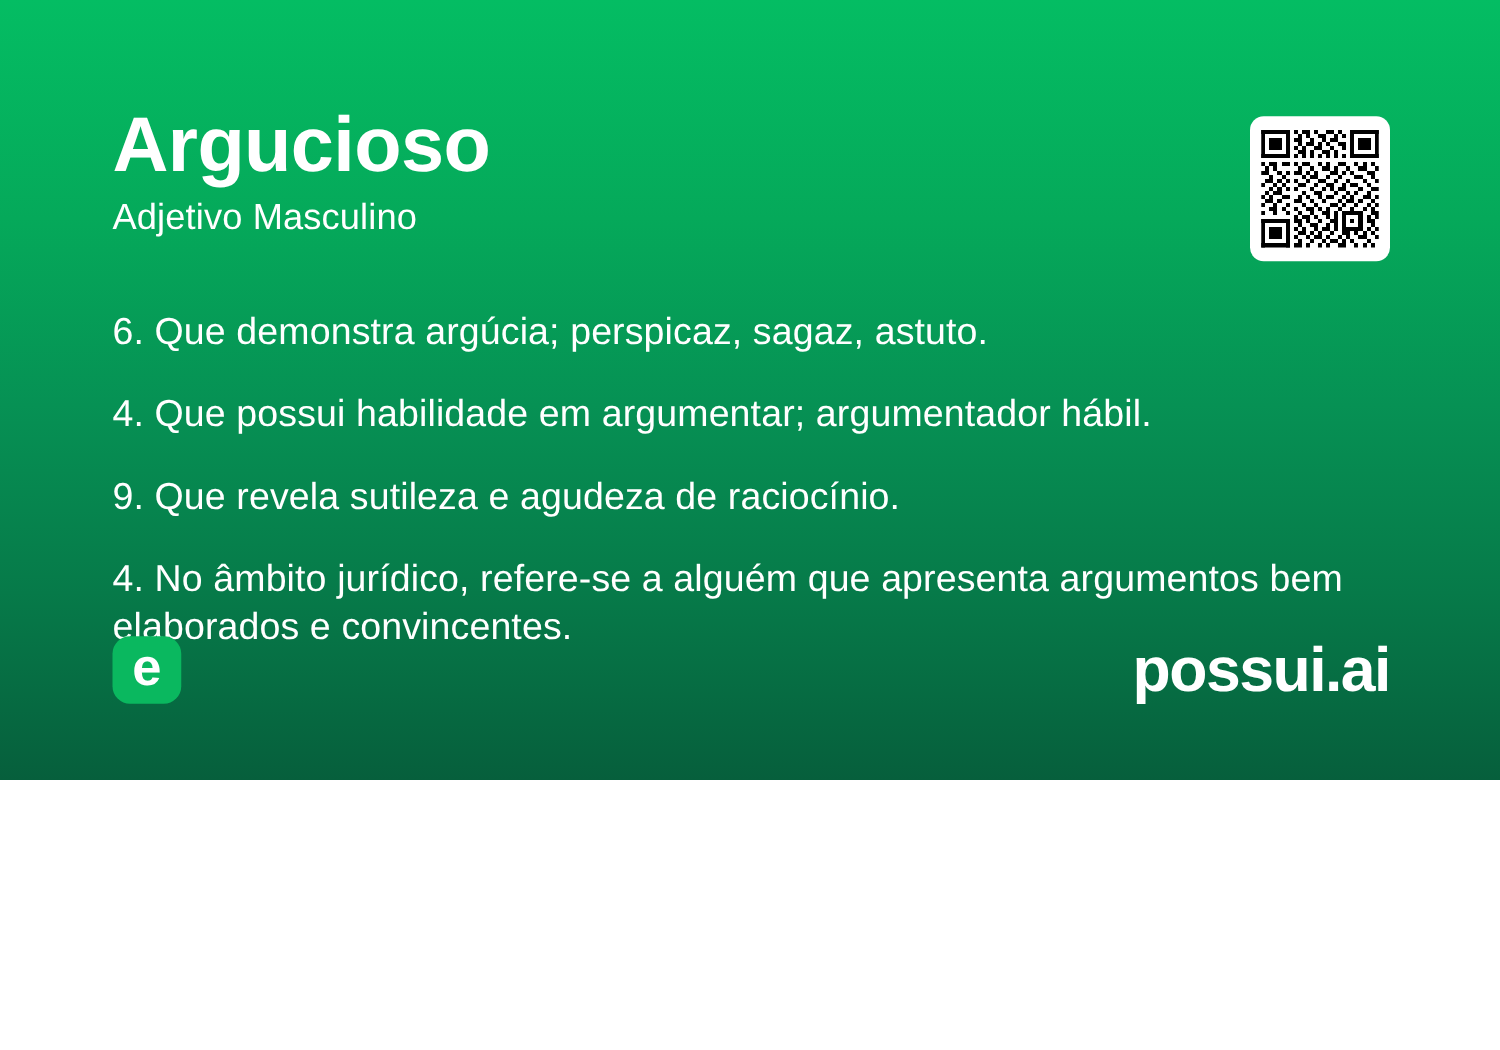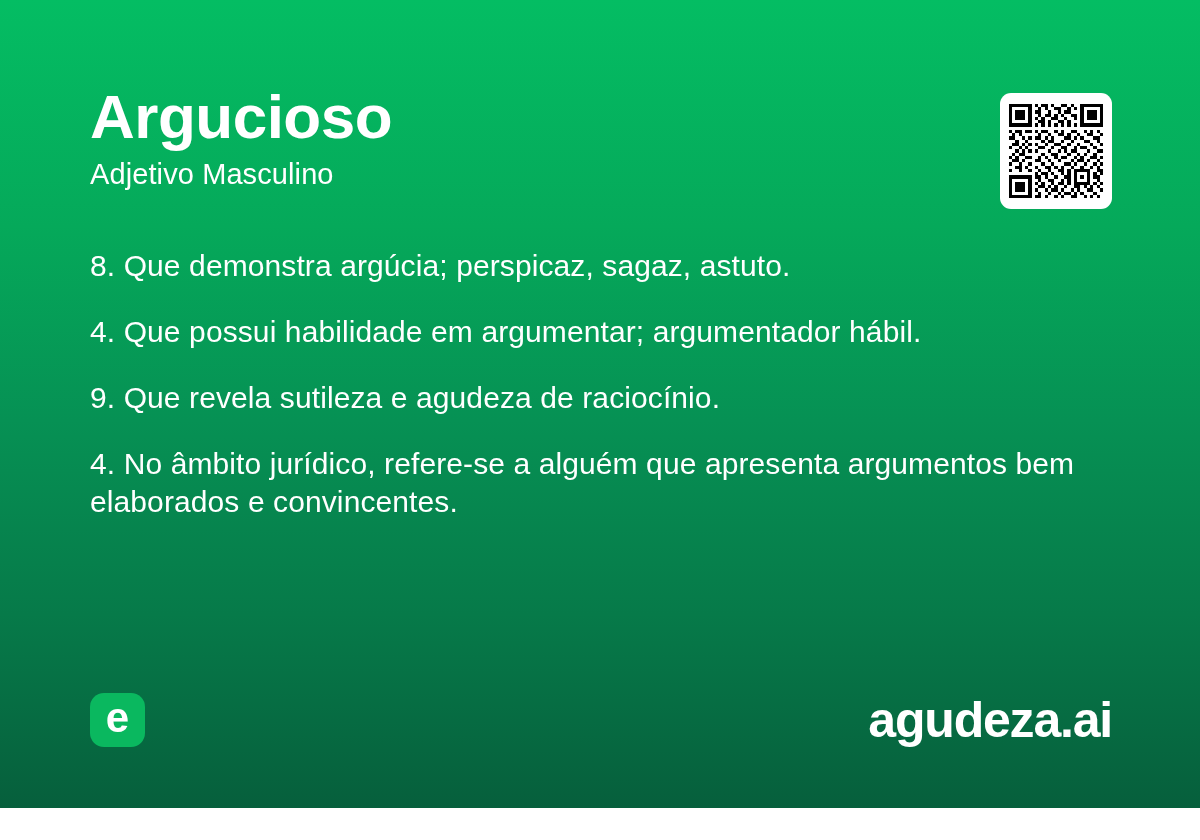--- a/index.html
+++ b/index.html
@@ -11,21 +11,21 @@
     width: 1200px;
     height: 840px;
     overflow: hidden;
     font-family: "Liberation Sans", sans-serif;
     -webkit-font-smoothing: antialiased;
   }
 
   .card {
     position: relative;
     width: 1200px;
-    height: 808px;
+    height: 624px;
     box-sizing: border-box;
     background: linear-gradient(180deg,
                 #04bd63 0%,
                 #05a95a 28%,
                 #069154 52%,
                 #067a49 76%,
                 #065f3c 100%);
     overflow: hidden;
   }
 
@@ -389,26 +389,26 @@
           <rect x="16" y="28" width="1" height="1"></rect>
         <rect x="19" y="28" width="2" height="1"></rect>
           <rect x="23" y="28" width="1" height="1"></rect>
         <rect x="25" y="28" width="1" height="1"></rect>
           <rect x="27" y="28" width="1" height="1"></rect>
       </g>
     </svg>
   </div>
 
   <div class="definitions">
-    <p class="definition">8. Que demonstra argúcia; perspicaz, sagaz, astuto.</p>
+    <p class="definition">6. Que demonstra argúcia; perspicaz, sagaz, astuto.</p>
     <p class="definition">4. Que possui habilidade em argumentar; argumentador hábil.</p>
     <p class="definition">9. Que revela sutileza e agudeza de raciocínio.</p>
     <p class="definition">4. No âmbito jurídico, refere-se a alguém que apresenta argumentos bem elaborados e convincentes.</p>
   </div>
 
   <div class="footer">
     <div class="brand-mark">
       <span>e</span>
     </div>
-    <div class="brand-wordmark">agudeza.ai</div>
+    <div class="brand-wordmark">possui.ai</div>
   </div>
 
 </div>
 
 </body></html>

